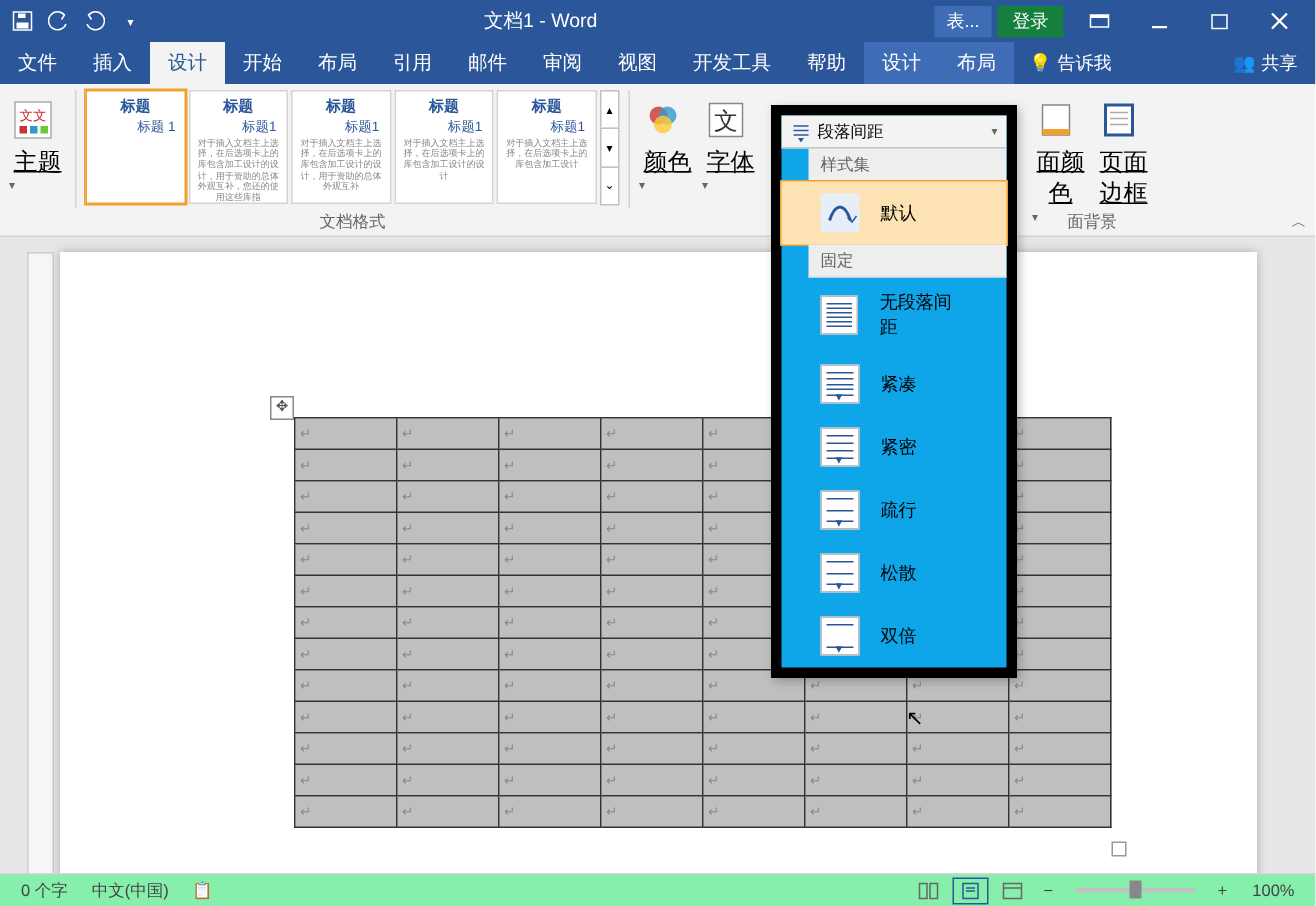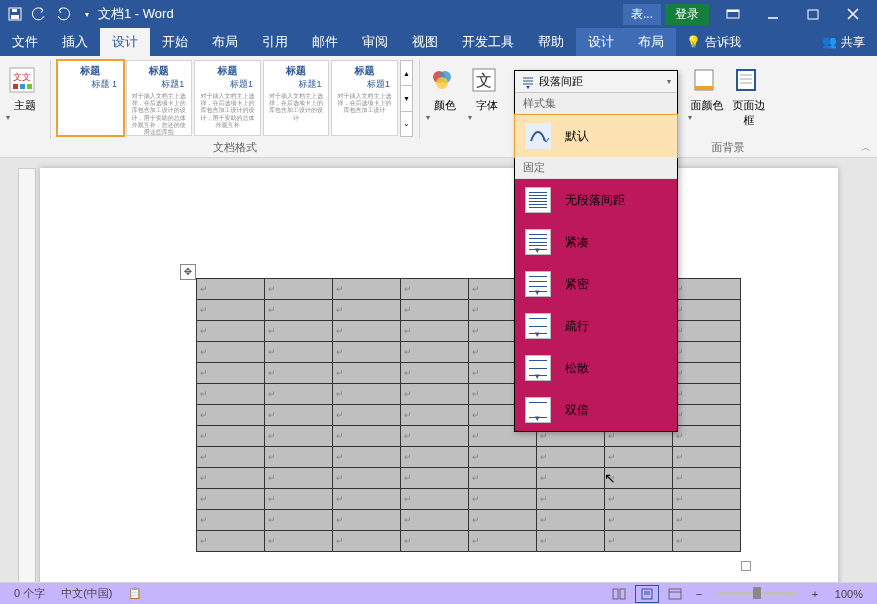--- a/index.html
+++ b/index.html
@@ -1,42 +1,42 @@
 <!DOCTYPE html>
 <html><head>
 <meta charset="utf-8">
 <style>
 * { margin: 0; padding: 0; box-sizing: border-box; font-family: "Microsoft YaHei", "Segoe UI", sans-serif; }
 body { width: 877px; height: 604px; background: #fff; overflow: hidden; position: relative; font-size: 12px; }
 
 .title-bar { background: #2b579a; color: #fff; height: 28px; display: flex; align-items: center; padding: 0 4px; }
 .qat { display: flex; gap: 2px; align-items: center; }
 .qat-btn { width: 22px; height: 22px; display: flex; align-items: center; justify-content: center; cursor: pointer; }
-.title-center { flex: 1; text-align: left; font-size: 13px; }
+.title-center { flex: 1; text-align: center; font-size: 13px; }
 .title-right { display: flex; align-items: center; gap: 4px; }
 .context-tab-group { background: #3e6db5; padding: 2px 8px; font-size: 12px; }
 .signin { background: #15803d; padding: 2px 10px; font-size: 12px; }
 .win-btns { display: flex; }
 .win-btn { width: 40px; height: 28px; display: flex; align-items: center; justify-content: center; cursor: pointer; }
 
 .menu-bar { background: #2b579a; color: #fff; height: 28px; display: flex; align-items: center; justify-content: center; }
 .tab { padding: 0 12px; height: 28px; line-height: 28px; font-size: 13px; cursor: pointer; }
 .tab.active { background: #f3f3f3; color: #2b579a; }
 .tab.context { background: #3e6db5; }
 .tell-me { display: flex; align-items: center; gap: 4px; padding: 0 10px; }
 .share { margin-left: auto; padding: 0 12px; display: flex; align-items: center; gap: 4px; }
 
 .ribbon { background: #f3f3f3; height: 102px; border-bottom: 1px solid #d4d4d4; display: flex; position: relative; }
 .ribbon-group { padding: 4px 6px; display: flex; flex-direction: column; position: relative; }
 .ribbon-sep { width: 1px; background: #d4d4d4; margin: 4px 0 18px 0; }
 .group-content { display: flex; gap: 4px; flex: 1; }
 .group-label { text-align: center; font-size: 11px; color: #666; position: absolute; bottom: 2px; left: 0; right: 0; }
 .big-btn { width: 38px; display: flex; flex-direction: column; cursor: pointer; padding-top: 4px; }
 .big-btn .icon-box { width: 32px; height: 32px; display: flex; align-items: center; justify-content: center; margin-bottom: 2px; }
-.big-btn .lbl { font-size: 11px; text-align: center; }
+.big-btn .lbl { font-size: 16px; text-align: center; text-decoration: underline; }
 .dd-arrow { font-size: 8px; color: #666; }
 
 .style-gallery { display: flex; gap: 2px; position: relative; }
 .style-item { width: 70px; height: 76px; border: 1px solid #d4d4d4; background: #fff; padding: 3px; font-size: 9px; color: #333; overflow: hidden; cursor: pointer; text-align: center; }
 .style-item.first { border: 1px solid #f0a030; outline: 1px solid #f0a030; }
 .style-title { color: #2b579a; font-size: 10px; font-weight: bold; }
 .style-title2 { color: #2b579a; font-size: 9px; margin-left: 28px; }
 .style-body { font-size: 6px; color: #888; line-height: 1.2; margin-top: 2px; }
 .gallery-spinner { width: 14px; display: flex; flex-direction: column; }
 .gallery-spinner div { flex: 1; border: 1px solid #c0c0c0; display: flex; align-items: center; justify-content: center; background:#fff; cursor: pointer; font-size: 8px; margin-bottom:-1px; }
@@ -45,34 +45,34 @@
 
 .document-area { position: absolute; top: 158px; left: 0; right: 0; bottom: 22px; background: #e6e6e6; overflow: hidden; }
 .page { position: absolute; left: 40px; top: 10px; width: 798px; height: 560px; background: #fff; box-shadow: 0 0 6px rgba(0,0,0,0.25); }
 .vruler { position: absolute; left: 18px; top: 10px; width: 18px; height: 560px; background: #f6f6f6; border: 1px solid #ccc; }
 
 .table-anchor { position: absolute; left: 140px; top: 96px; width: 16px; height: 16px; border: 1px solid #888; background: #fff; font-size: 10px; text-align: center; line-height: 14px; color: #555; }
 .word-table { position: absolute; left: 156px; top: 110px; border-collapse: collapse; }
 .word-table td { border: 1px solid #333; width: 68px; height: 21px; background: #bfbfbf; font-size: 9px; color: #888; padding-left: 3px; }
 .table-end { position: absolute; width: 10px; height: 10px; border: 1px solid #999; background:#fff; }
 
-.dropdown-menu { position: absolute; left: 514px; top: 70px; width: 164px; background: #be185d; border: 1px solid #000000; box-shadow: 2px 2px 6px rgba(0,0,0,0.25); z-index: 100; }
+.dropdown-menu { position: absolute; left: 514px; top: 70px; width: 164px; background: #0ea5e9; border: 7px solid #000000; box-shadow: 2px 2px 6px rgba(0,0,0,0.25); z-index: 100; }
 .dd-header-btn { height: 22px; display: flex; align-items: center; background: #f3f3f3; border-bottom: 1px solid #c6c6c6; padding: 0 6px; font-size: 11px; gap: 4px; }
-.dd-section-label { background: #eee; color: #666; font-size: 11px; padding: 3px 8px; border-bottom: 1px solid #e0e0e0; }
-.dd-item { display: flex; align-items: center; padding: 8px 10px; gap: 14px; cursor: pointer; font-size: 12px; }
+.dd-section-label { background: #eee; color: #666; font-size: 11px; padding: 3px 8px; border-bottom: 1px solid #e0e0e0; margin-left: 18px; }
+.dd-item { display: flex; align-items: center; padding: 8px 26px; gap: 14px; cursor: pointer; font-size: 12px; }
 .dd-item.sel { background: #fde2b3; border: 1px solid #f0a030; margin: -1px; }
 .dd-item-icon { width: 26px; height: 26px; border: 1px solid #bbb; background: #fff; position: relative; }
 .dd-item-icon .lines { position: absolute; left: 3px; right: 3px; top: 4px; bottom: 4px; display: flex; flex-direction: column; justify-content: space-between; }
 .dd-item-icon .lines span { height: 1px; background: #2b579a; }
 .dd-item-icon .arrow-dn { position: absolute; bottom: -1px; left: 9px; font-size: 9px; color: #2b579a; }
 .dd-footer { border-top: 1px solid #ddd; padding: 6px 10px; font-size: 12px; cursor: pointer; background: #cde6f7; }
 
 .cursor-arrow { position: absolute; left: 604px; top: 470px; font-size: 14px; pointer-events: none; z-index: 200; }
 
-.status-bar { position: absolute; bottom: 0; left: 0; right: 0; height: 22px; background: #c4b5fd; border-top: 1px solid #d4d4d4; display: flex; align-items: center; font-size: 11px; color: #444; padding: 0 6px; }
+.status-bar { position: absolute; bottom: 0; left: 0; right: 0; height: 22px; background: #86efac; border-top: 1px solid #d4d4d4; display: flex; align-items: center; font-size: 11px; color: #444; padding: 0 6px; }
 .status-bar .seg { padding: 0 8px; cursor: pointer; }
 .sb-right { margin-left: auto; display: flex; align-items: center; gap: 4px; }
 .view-btn { width: 24px; height: 18px; border: 1px solid transparent; display: flex; align-items: center; justify-content: center; cursor: pointer; }
 .view-btn.active { border-color: #2b579a; }
 .zoom-slider { width: 80px; height: 3px; background: #c0c0c0; position: relative; margin: 0 6px; }
 .zoom-thumb { position: absolute; width: 8px; height: 12px; background: #888; top: -5px; left: 36px; }
 .zoom-btn { width: 16px; text-align: center; cursor: pointer; }
 
 svg { display: block; }
 </style>

